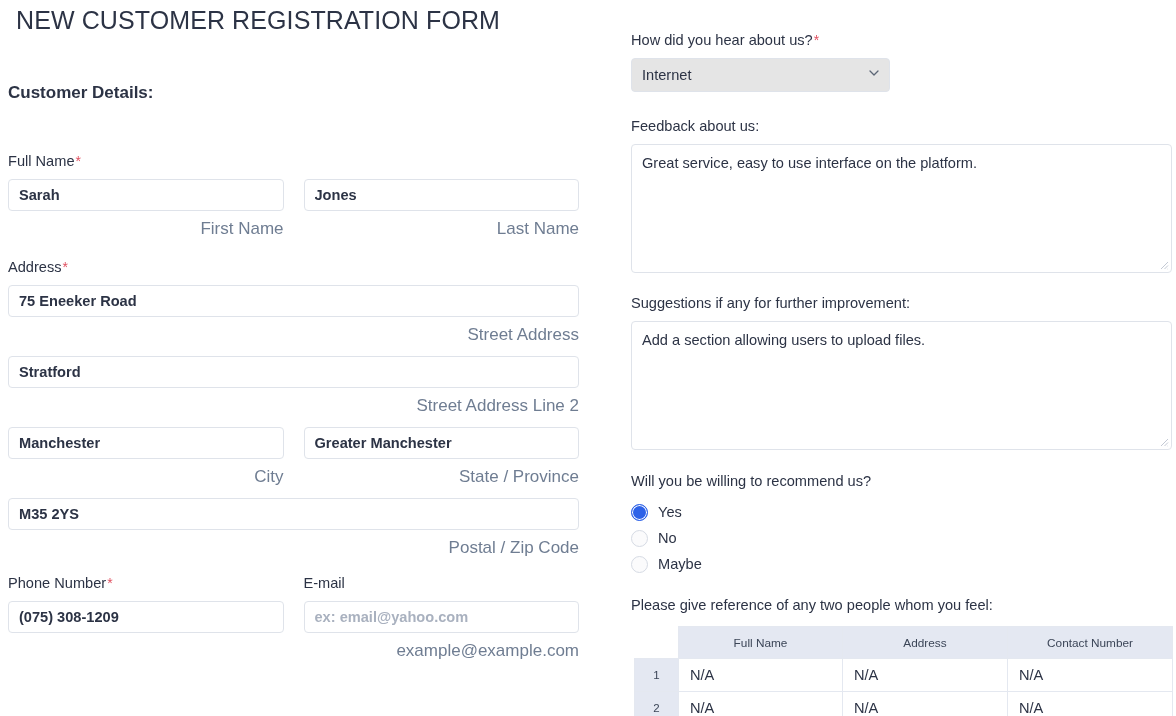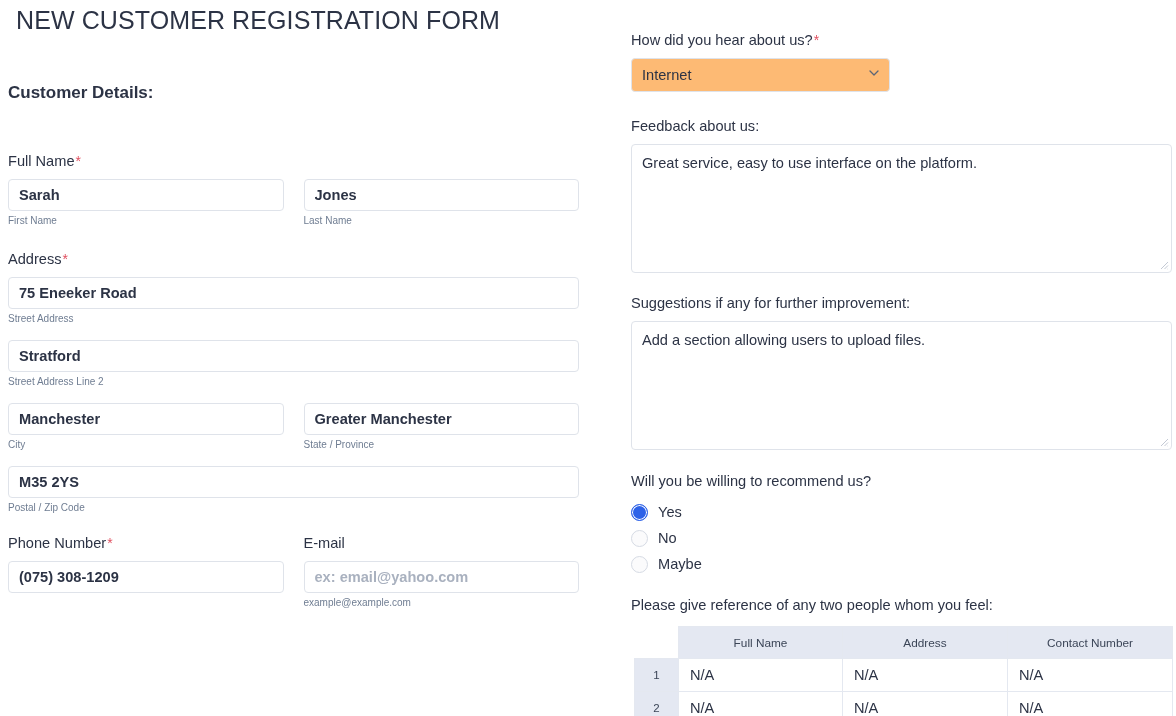--- a/index.html
+++ b/index.html
@@ -54,24 +54,25 @@
     color: #2c3345;
     line-height: 20px;
     margin-bottom: 8px;
   }
   .req {
     color: #e04f5f;
     font-size: 14px;
     margin-left: 1px;
   }
   .sublabel {
-    font-size: 10px;
+    font-size: 17px;
     color: #6f7d92;
     line-height: 14px;
-    margin-top: 3px;
+    margin-top: 11px;
+    text-align: right;
   }
 
   
   .txt {
     display: block;
     width: 100%;
     height: 32px;
     border: 1px solid #dfe3ea;
     border-radius: 4px;
     background: #ffffff;
@@ -92,21 +93,21 @@
   .gap-sm { height: 14px; }
   .gap-md { height: 21px; }
 
   
   .sel-wrap { position: relative; width: 259px; }
   .sel {
     width: 100%;
     height: 34px;
     border: 1px solid #dfe3ea;
     border-radius: 4px;
-    background: #fdba74;
+    background: #e5e5e5;
     font-family: "Liberation Sans", sans-serif;
     font-size: 14.6px;
     color: #2c3345;
     padding: 0 30px 0 10px;
     appearance: none;
     -webkit-appearance: none;
     outline: none;
   }
   .sel-chev {
     position: absolute;

